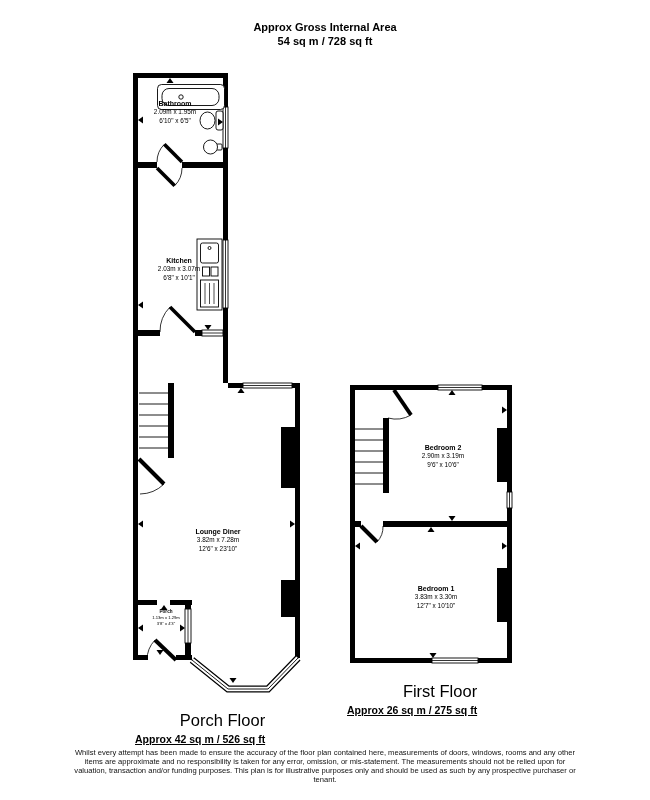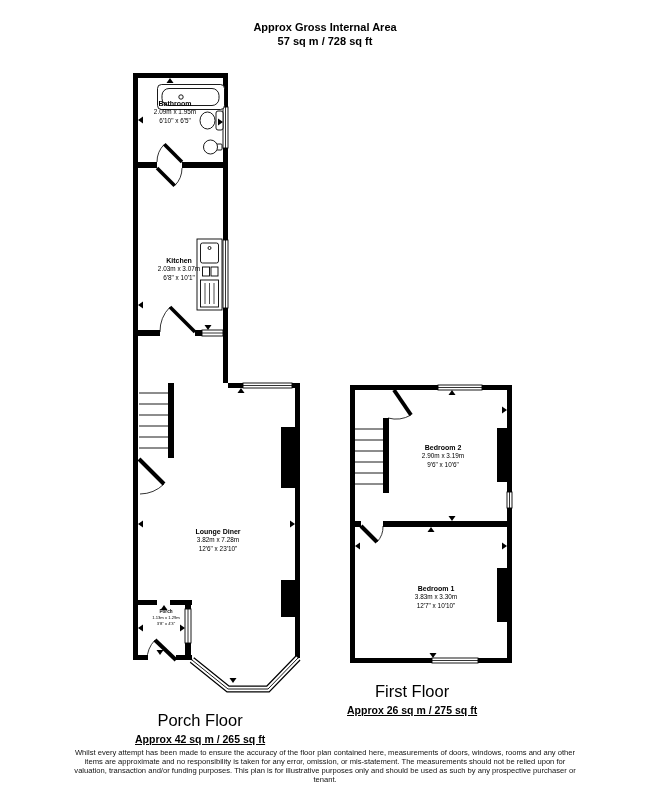--- a/index.html
+++ b/index.html
@@ -6,21 +6,21 @@
   .page{position:relative;width:650px;height:800px;background:#fff;overflow:hidden;
         font-family:"Liberation Sans",sans-serif;color:#000;}
   .plan-svg{position:absolute;left:0;top:0;}
   .header{position:absolute;top:21px;left:0;right:0;text-align:center;
           font-weight:bold;font-size:11px;line-height:13.5px;}
   .room-label{position:absolute;transform:translateX(-50%);text-align:center;white-space:nowrap;}
   .rname{font-size:7px;font-weight:bold;line-height:9px;}
   .rdim{font-size:6.4px;line-height:8.6px;}
   .tiny .rname{font-size:4.6px;line-height:6px;}
   .tiny .rdim{font-size:4.2px;line-height:5.8px;}
-  .floor-caption{position:absolute;text-align:center;}
+  .floor-caption{position:absolute;text-align:right;}
   .floor-name{font-size:16.5px;line-height:18px;}
   .floor-area{font-size:10.5px;font-weight:bold;margin-top:4px;text-decoration:underline;}
   .disclaimer{position:absolute;top:748px;left:50%;transform:translateX(-50%);
               width:506px;font-size:7.6px;line-height:9px;text-align:center;color:#111;}
 </style>
 </head>
 <body>
 
 <div class="page">
 
@@ -149,21 +149,21 @@
         <polygon points="431,527 427.5,532 434.5,532"></polygon>
         <polygon points="355,546 360,542.5 360,549.5"></polygon>
         <polygon points="507,546 502,542.5 502,549.5"></polygon>
         <polygon points="433,658 429.5,653 436.5,653"></polygon>
       </g>
     </g>
   </svg>
 
   <div class="header">
     <div>Approx Gross Internal Area</div>
-    <div>57 sq m / 728 sq ft</div>
+    <div>54 sq m / 728 sq ft</div>
   </div>
 
   <div class="room-label" style="left:175px;top:99px">
     <div class="rname">Bathroom</div>
     <div class="rdim">2.09m x 1.95m</div>
     <div class="rdim">6'10" x 6'5"</div>
   </div>
   <div class="room-label" style="left:179px;top:256px">
     <div class="rname">Kitchen</div>
     <div class="rdim">2.03m x 3.07m</div>
@@ -186,21 +186,21 @@
     <div class="rdim">9'6" x 10'6"</div>
   </div>
   <div class="room-label" style="left:436px;top:584px">
     <div class="rname">Bedroom 1</div>
     <div class="rdim">3.83m x 3.30m</div>
     <div class="rdim">12'7" x 10'10"</div>
   </div>
 
   <div class="floor-caption" style="left:135px;top:711px">
     <div class="floor-name">Porch Floor</div>
-    <div class="floor-area">Approx 42 sq m / 265 sq ft</div>
+    <div class="floor-area">Approx 42 sq m / 526 sq ft</div>
   </div>
   <div class="floor-caption" style="left:347px;top:682px">
     <div class="floor-name">First Floor</div>
     <div class="floor-area">Approx 26 sq m / 275 sq ft</div>
   </div>
 
   <div class="disclaimer">Whilst every attempt has been made to ensure the accuracy of the floor plan contained here, measurements of doors, windows, rooms and any other items are approximate and no responsibility is taken for any error, omission, or mis-statement. The measurements should not be relied upon for valuation, transaction and/or funding purposes. This plan is for illustrative purposes only and should be used as such by any prospective purchaser or tenant.</div>
 
 </div>
 

